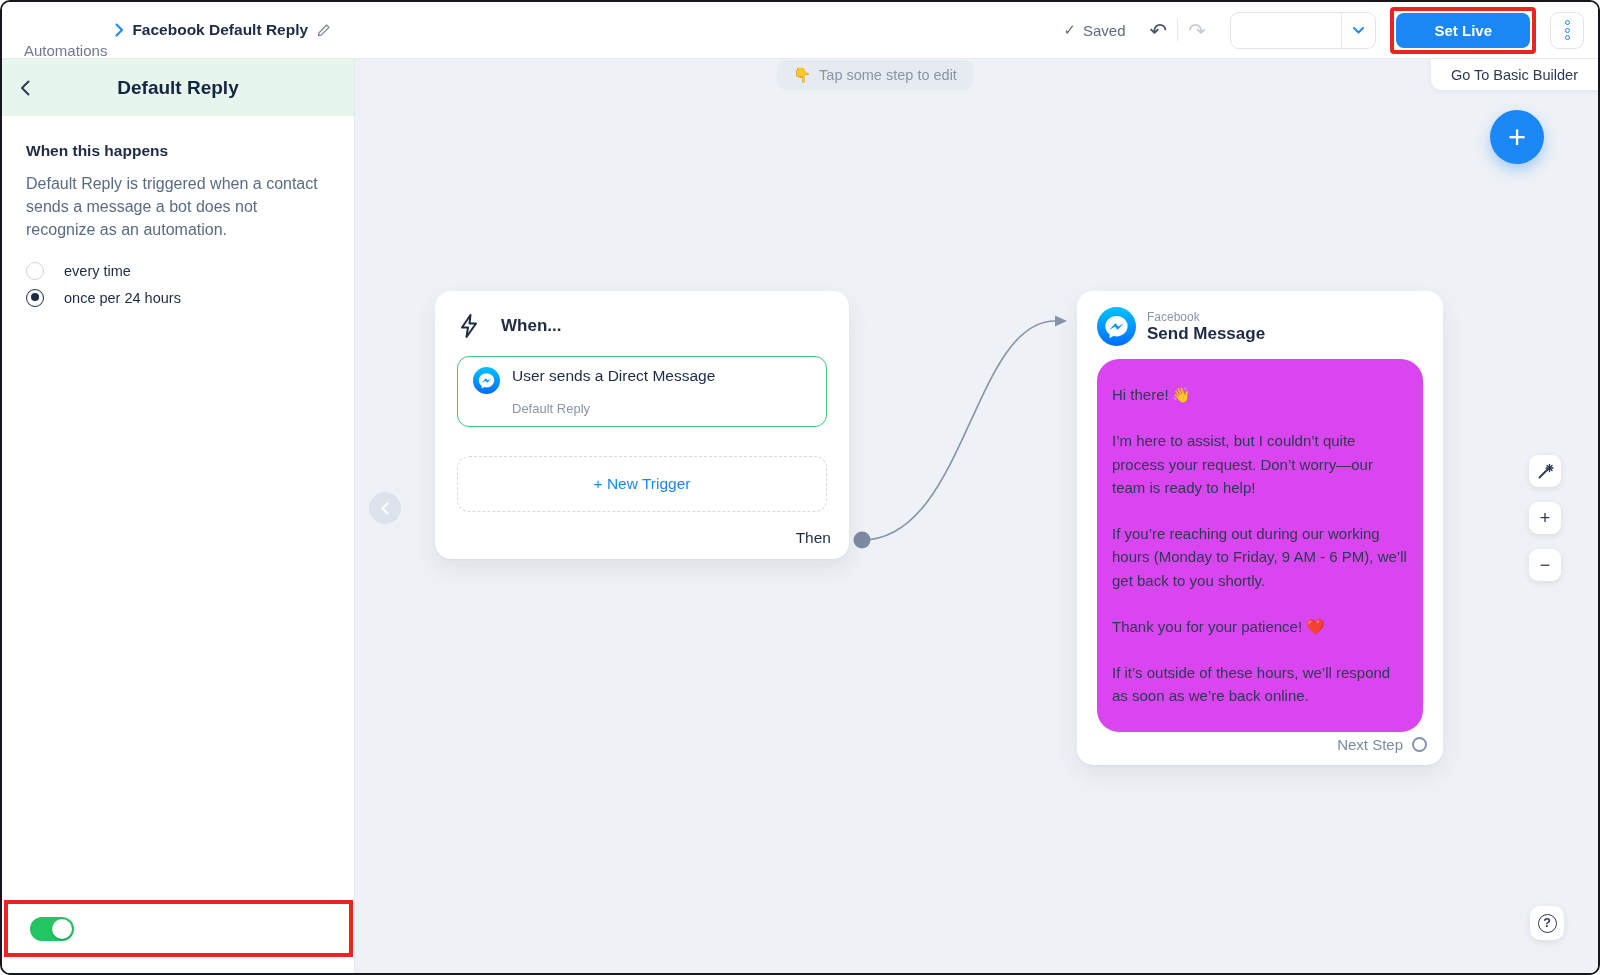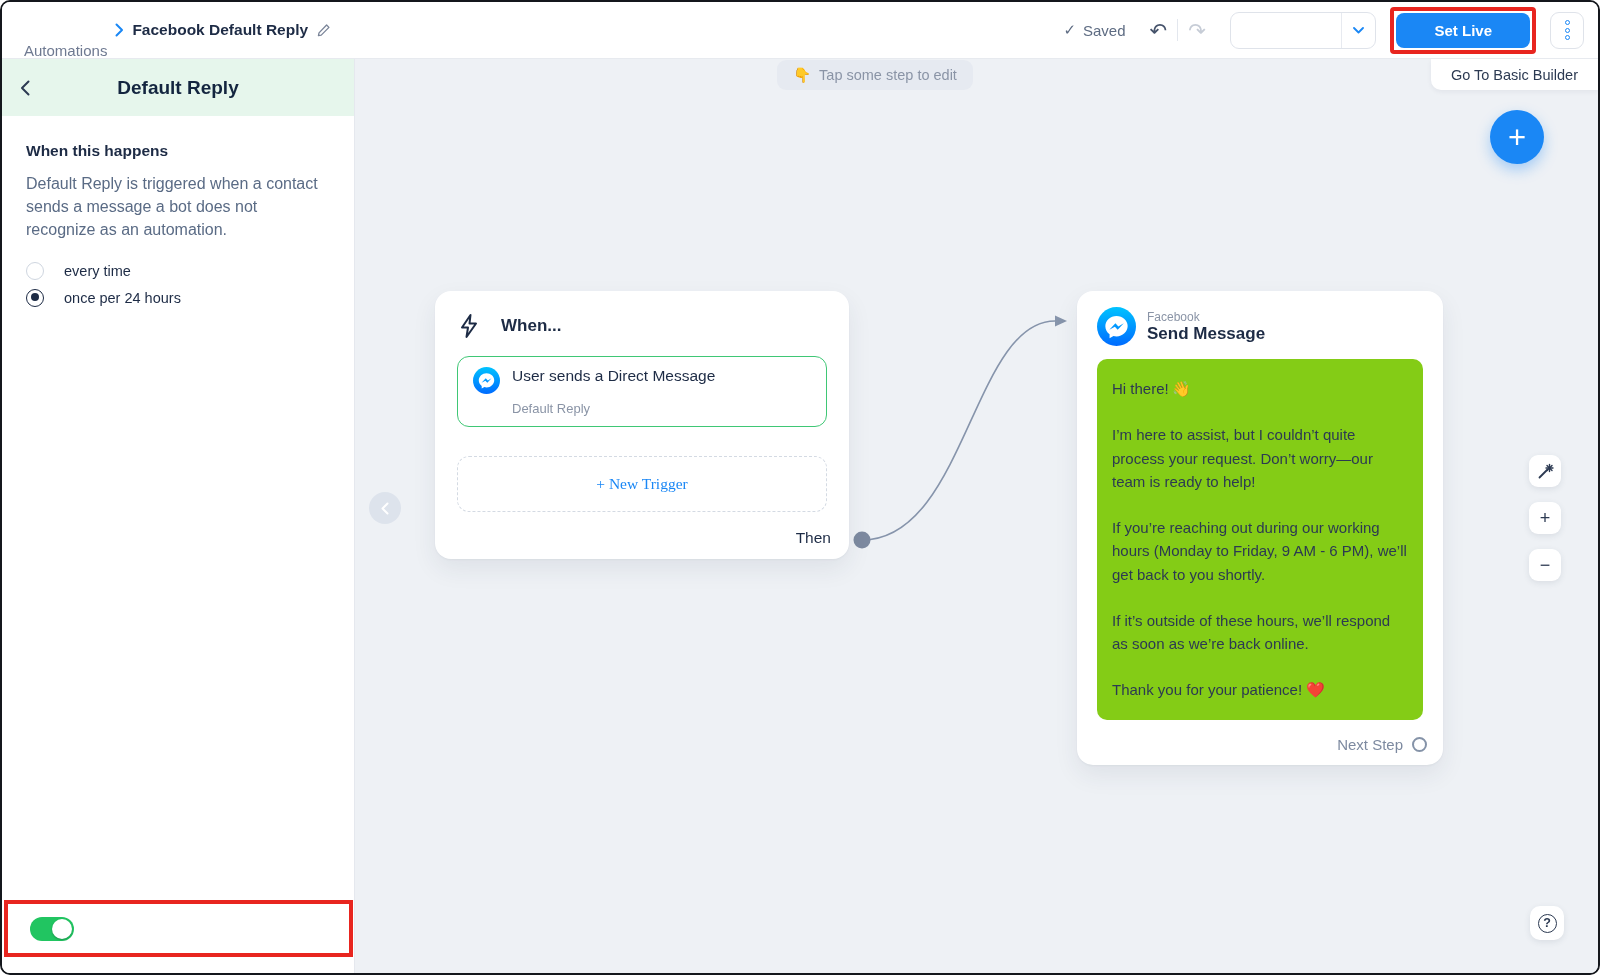--- a/index.html
+++ b/index.html
@@ -57,29 +57,29 @@
 
   
   .node-card { position:absolute; background:#fff; border-radius:16px; box-shadow:0 10px 24px rgba(40,54,80,.08), 0 1px 2px rgba(40,54,80,.05); }
   .when-card { left:80px; top:232px; width:414px; height:268px; padding:22px 22px 0 22px; }
   .when-header { display:flex; align-items:center; gap:20px; }
   .when-title { color:#1d2b45; font-size:17px; font-weight:700; }
   .trigger-box { margin-top:17px; border:1.5px solid #3fc775; border-radius:12px; padding:10px 15px; display:flex; align-items:flex-start; gap:12px; cursor:pointer; }
   .trigger-texts { display:flex; flex-direction:column; gap:16px; }
   .trigger-title { color:#1d2b45; font-size:15.5px; }
   .trigger-sub { color:#8a94a6; font-size:13px; }
-  .new-trigger { margin-top:29px; border:1.5px dashed #d4dae3; border-radius:12px; height:56px; display:flex; align-items:center; justify-content:center; color:#1a87f5; font-size:15.5px; cursor:pointer;font-family:Liberation Serif, serif; }
+  .new-trigger { margin-top:29px; border:1.5px dashed #d4dae3; border-radius:12px; height:56px; display:flex; align-items:center; justify-content:center; color:#1a87f5; font-size:15.5px; cursor:pointer; }
   .then-row { position:absolute; right:18px; bottom:12px; color:#1d2b45; font-size:15.5px; }
 
   .fb-card { left:722px; top:232px; width:366px; height:474px; padding:16px 20px; }
   .fb-header { display:flex; align-items:center; gap:11px; cursor:pointer; }
   .fb-header-texts { display:flex; flex-direction:column; }
   .fb-platform { color:#8a94a6; font-size:12px; }
   .fb-title { color:#1d2b45; font-size:17px; font-weight:700; }
-  .msg-bubble { margin-top:13px; background:#84cc16; border-radius:10px; padding:18px 15px; cursor:pointer; }
+  .msg-bubble { margin-top:13px; background:#d946ef; border-radius:22px; padding:24px 15px; cursor:pointer; }
   .msg-bubble p { color:#2c3a52; font-size:15px; line-height:1.55; margin-bottom:23px; }
   .msg-bubble p:last-child { margin-bottom:0; }
   .nextstep-row { position:absolute; right:16px; bottom:12px; display:flex; align-items:center; gap:9px; color:#7d8aa0; font-size:15px; }
   .nextstep-circle { width:15px; height:15px; border:2px solid #8593a8; border-radius:50%; background:#fff; cursor:pointer; }
 
   
   .rail-btn { position:absolute; right:37px; width:32px; height:32px; background:#fff; border:none; border-radius:9px; box-shadow:0 2px 6px rgba(40,54,80,.10); display:flex; align-items:center; justify-content:center; color:#2c3a52; font-size:18px; cursor:pointer; }
   .rail-wand { top:396px; }
   .rail-plus { top:443px; }
   .rail-minus { top:490px; }
@@ -240,22 +240,22 @@
         </svg>
         <div class="fb-header-texts">
           <span class="fb-platform">Facebook</span>
           <span class="fb-title">Send Message</span>
         </div>
       </div>
       <div class="msg-bubble">
         <p>Hi there! 👋</p>
         <p>I’m here to assist, but I couldn’t quite process your request. Don’t worry—our team is ready to help!</p>
         <p>If you’re reaching out during our working hours (Monday to Friday, 9 AM - 6 PM), we’ll get back to you shortly.</p>
+        <p>Thank you for your patience! ❤️</p>
         <p>If it’s outside of these hours, we’ll respond as soon as we’re back online.</p>
-        <p>Thank you for your patience! ❤️</p>
       </div>
       <div class="nextstep-row">
         <span>Next Step</span>
         <span class="nextstep-circle"></span>
       </div>
     </div>
 
     <button class="rail-btn rail-wand">
       <svg width="17" height="17" viewBox="0 0 17 17">
         <line x1="2.5" y1="14.5" x2="10.5" y2="6.5" stroke="#2c3a52" stroke-width="1.8" stroke-linecap="round"></line>

